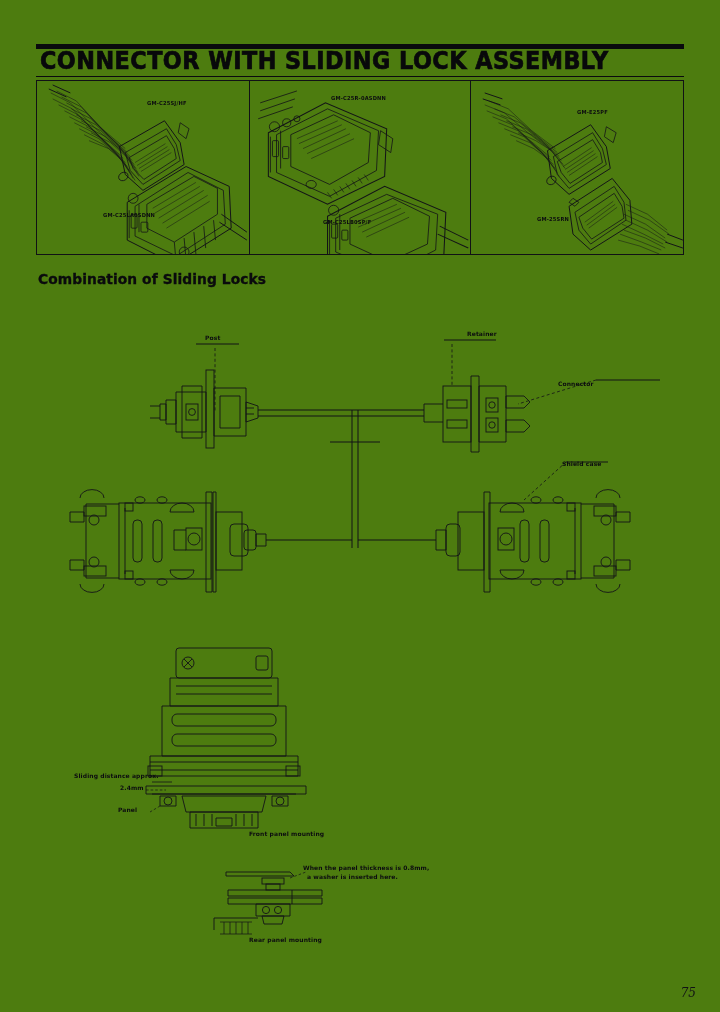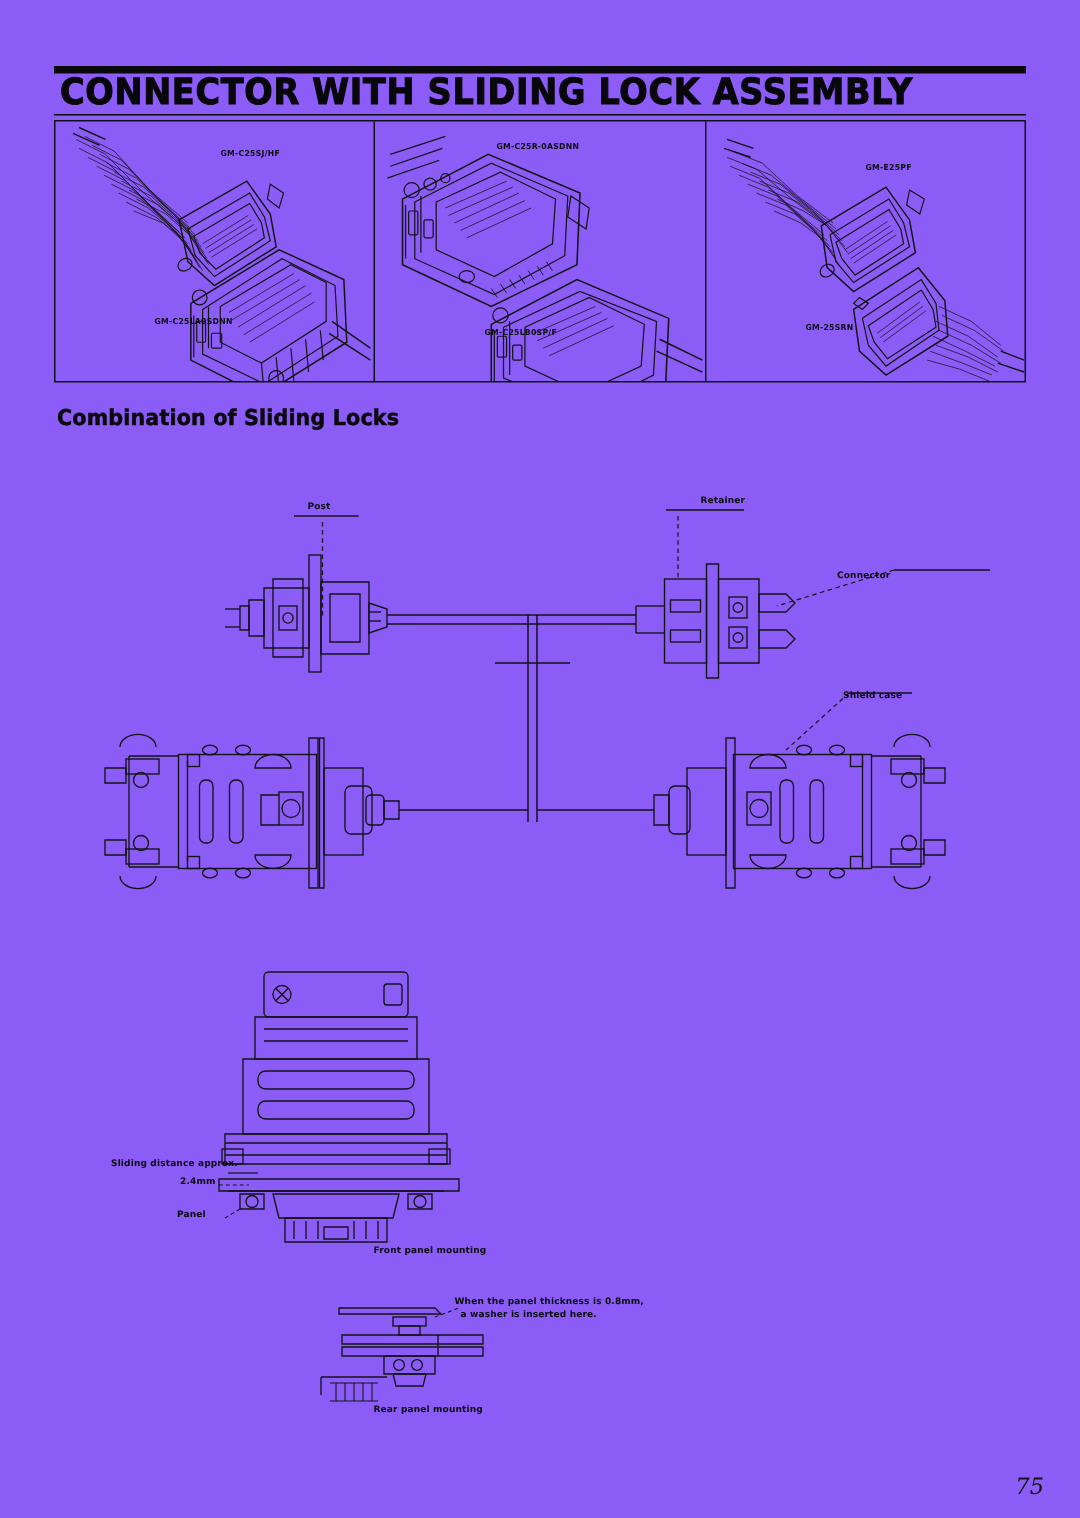--- a/index.html
+++ b/index.html
@@ -12,21 +12,21 @@
     width: 720px;
     height: 1012px;
     position: relative;
     overflow: hidden;
     font-family: "Liberation Sans", sans-serif;
     color: #101014;
   }
   .page {
     position: absolute;
     inset: 0;
-    background: #8b5cf6;
+    background: #4d7c0f;
   }
 
   
   .title-rule-top {
     position: absolute;
     left: 36px; top: 44px;
     width: 648px; height: 5px;
     background: #0a0a0d;
   }
   .title-rule-bot {
@@ -118,21 +118,21 @@
     white-space: nowrap;
     letter-spacing: 0.1px;
   }
 
   
   .page-number {
     position: absolute;
     right: 24px; bottom: 12px;
     font-family: "DejaVu Serif", serif;
     font-style: italic;
-    font-size: 15px;
+    font-size: 12px;
     color: #111115;
   }
 </style>
 </head>
 <body>
 
 <div class="page">
 
   <div class="title-rule-top"></div>
   <div class="doc-title">CONNECTOR WITH SLIDING LOCK ASSEMBLY</div>

